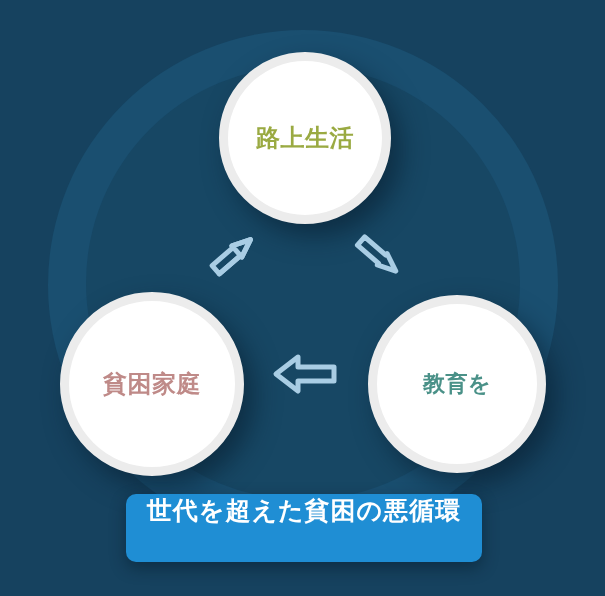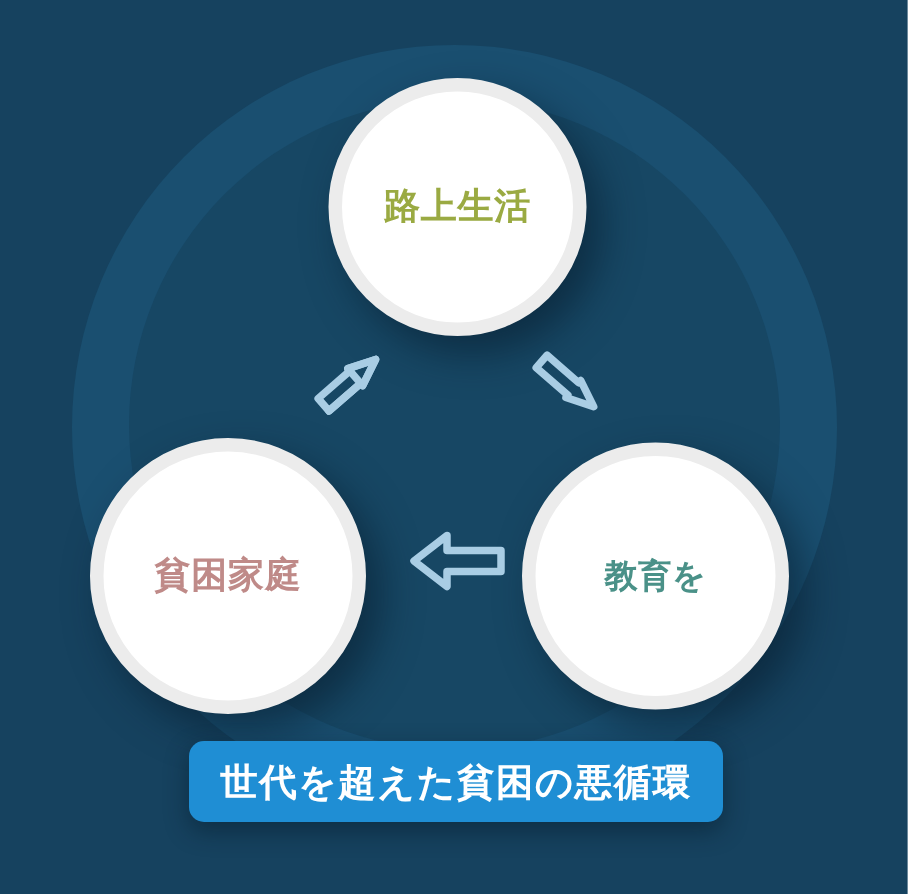--- a/index.html
+++ b/index.html
@@ -71,21 +71,21 @@
   }
   #node-left {
     left: 60px;
     top: 292px;
     width: 184px;
     height: 184px;
     font-size: 24px;
     color: #bf8a88;
   }
   #node-right {
-    left: 348px;
+    left: 368px;
     top: 295px;
     width: 178px;
     height: 178px;
     font-size: 22px;
     color: #4a9188;
   }
 
   
   .arrow {
     position: absolute;
@@ -94,29 +94,29 @@
   #arrow-left-up  { left: 198px; top: 224px; width: 68px;  height: 62px; }
   #arrow-right-dn { left: 344px; top: 224px; width: 68px;  height: 62px; }
   #arrow-bottom   { left: 266px; top: 348px; width: 78px;  height: 52px; }
 
   
   #caption {
     position: absolute;
     left: 126px;
     top: 494px;
     width: 356px;
-    height: 54px;
+    height: 68px;
     background: #1f8ed4;
     border-radius: 10px;
     color: #ffffff;
     font-size: 25px;
     font-weight: 700;
     letter-spacing: 1px;
     display: flex;
-    align-items: center;
+    align-items: flex-start;
     justify-content: center;
     box-shadow: 0 6px 16px rgba(5, 22, 36, 0.45);
     white-space: nowrap;
   }
 </style>
 </head>
 <body>
 
 <div id="stage">
 

